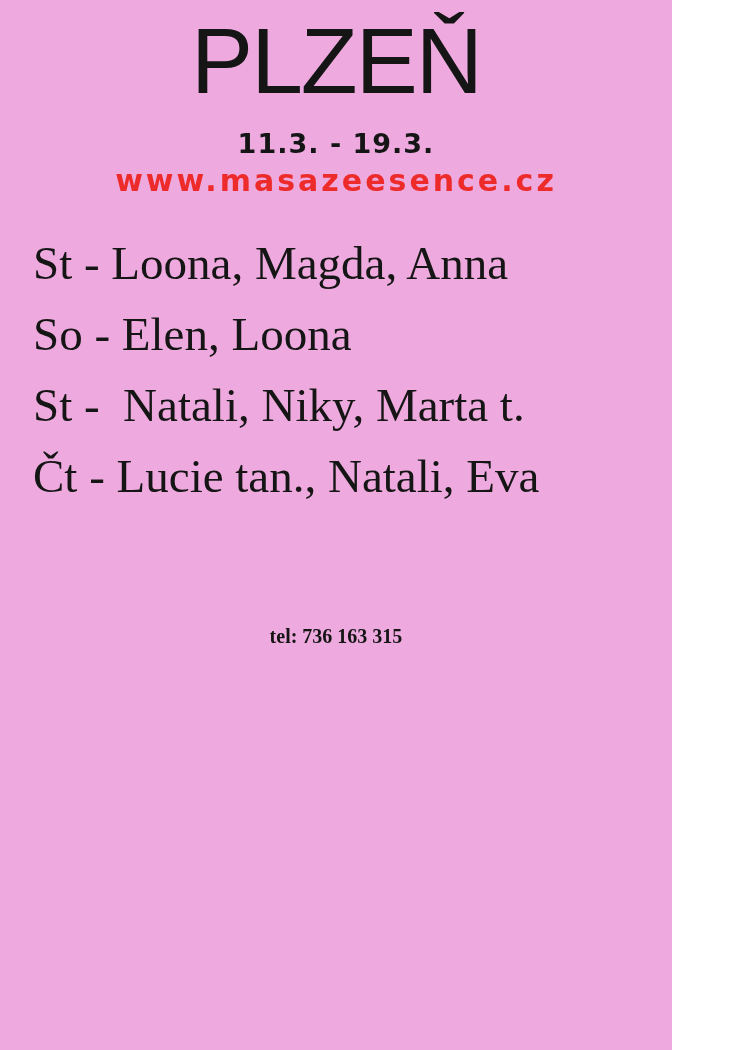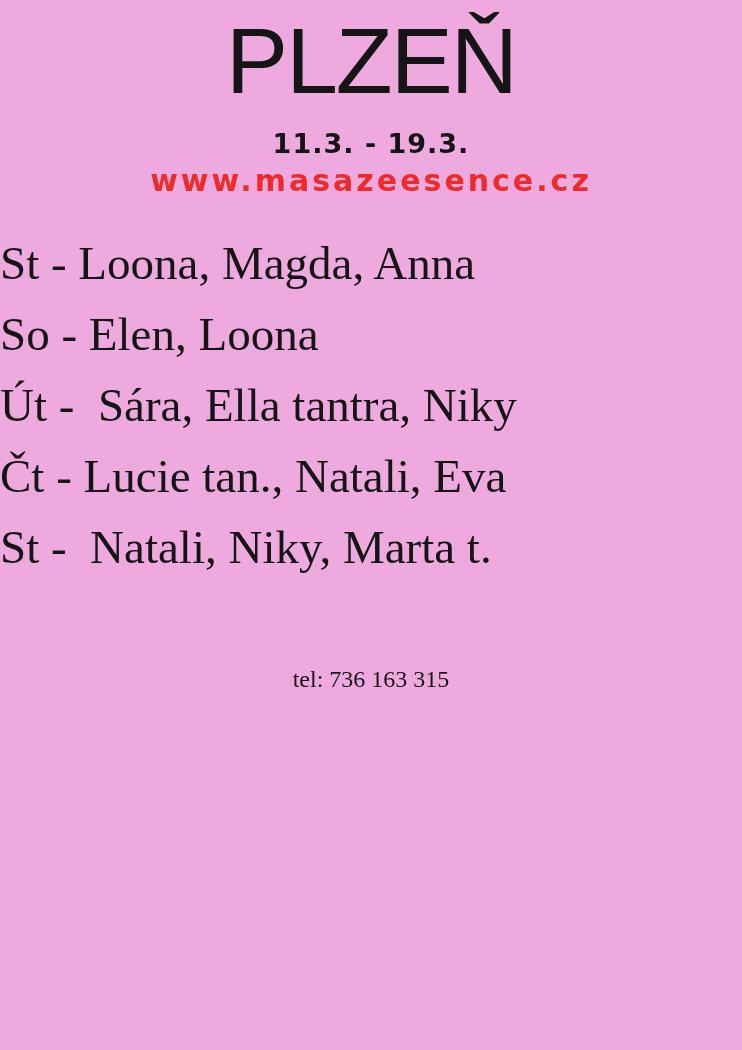--- a/index.html
+++ b/index.html
@@ -1,21 +1,21 @@
 <!DOCTYPE html>
 <html style="--bg: #eeaade; --fg: #151515; --red: #ee2b2b;"><head>
 <meta charset="utf-8">
 <style>
   html, body {
     margin: 0;
     padding: 0;
   }
   .poster {
     position: relative;
-    width: 742px;
+    width: 672px;
     height: 1050px;
     background: var(--bg, #eeaade);
     color: var(--fg, #151515);
     overflow: hidden;
     font-family: "Liberation Serif", serif;
   }
   .title {
     padding-top: 14px;
     text-align: center;
     font-family: "Liberation Sans", sans-serif;
@@ -40,50 +40,50 @@
     text-align: center;
     font-family: "DejaVu Sans", sans-serif;
     font-weight: 700;
     font-size: 30px;
     line-height: 36px;
     letter-spacing: 3px;
     color: var(--red, #ee2b2b);
   }
   .schedule {
     margin-top: 29px;
+    padding-left: 33px;
     font-family: "Liberation Serif", serif;
     font-size: 47px;
     line-height: 71px;
     color: var(--fg, #151515);
   }
   .schedule-line {
     white-space: pre;
   }
   .phone {
-    margin-top: 76px;
+    margin-top: 104px;
     text-align: center;
     font-family: "Liberation Serif", serif;
-    font-weight: 400;
-    font-size: 24px;
+    font-weight: 700;
+    font-size: 20px;
     line-height: 40px;
     color: var(--fg, #151515);
   }
 </style>
 </head>
 <body>
 
 <div class="poster">
   <div class="title">PLZEŇ</div>
 
   <div class="date-range">11.3. - 19.3.</div>
 
   <div class="website">www.masazeesence.cz</div>
 
   <div class="schedule">
     <div class="schedule-line">St - Loona, Magda, Anna</div>
     <div class="schedule-line">So - Elen, Loona</div>
-    <div class="schedule-line">Út -  Sára, Ella tantra, Niky</div>
+    <div class="schedule-line">St -  Natali, Niky, Marta t.</div>
     <div class="schedule-line">Čt - Lucie tan., Natali, Eva</div>
-    <div class="schedule-line">St -  Natali, Niky, Marta t.</div>
   </div>
 
   <div class="phone">tel: 736 163 315</div>
 </div>
 
 </body></html>

